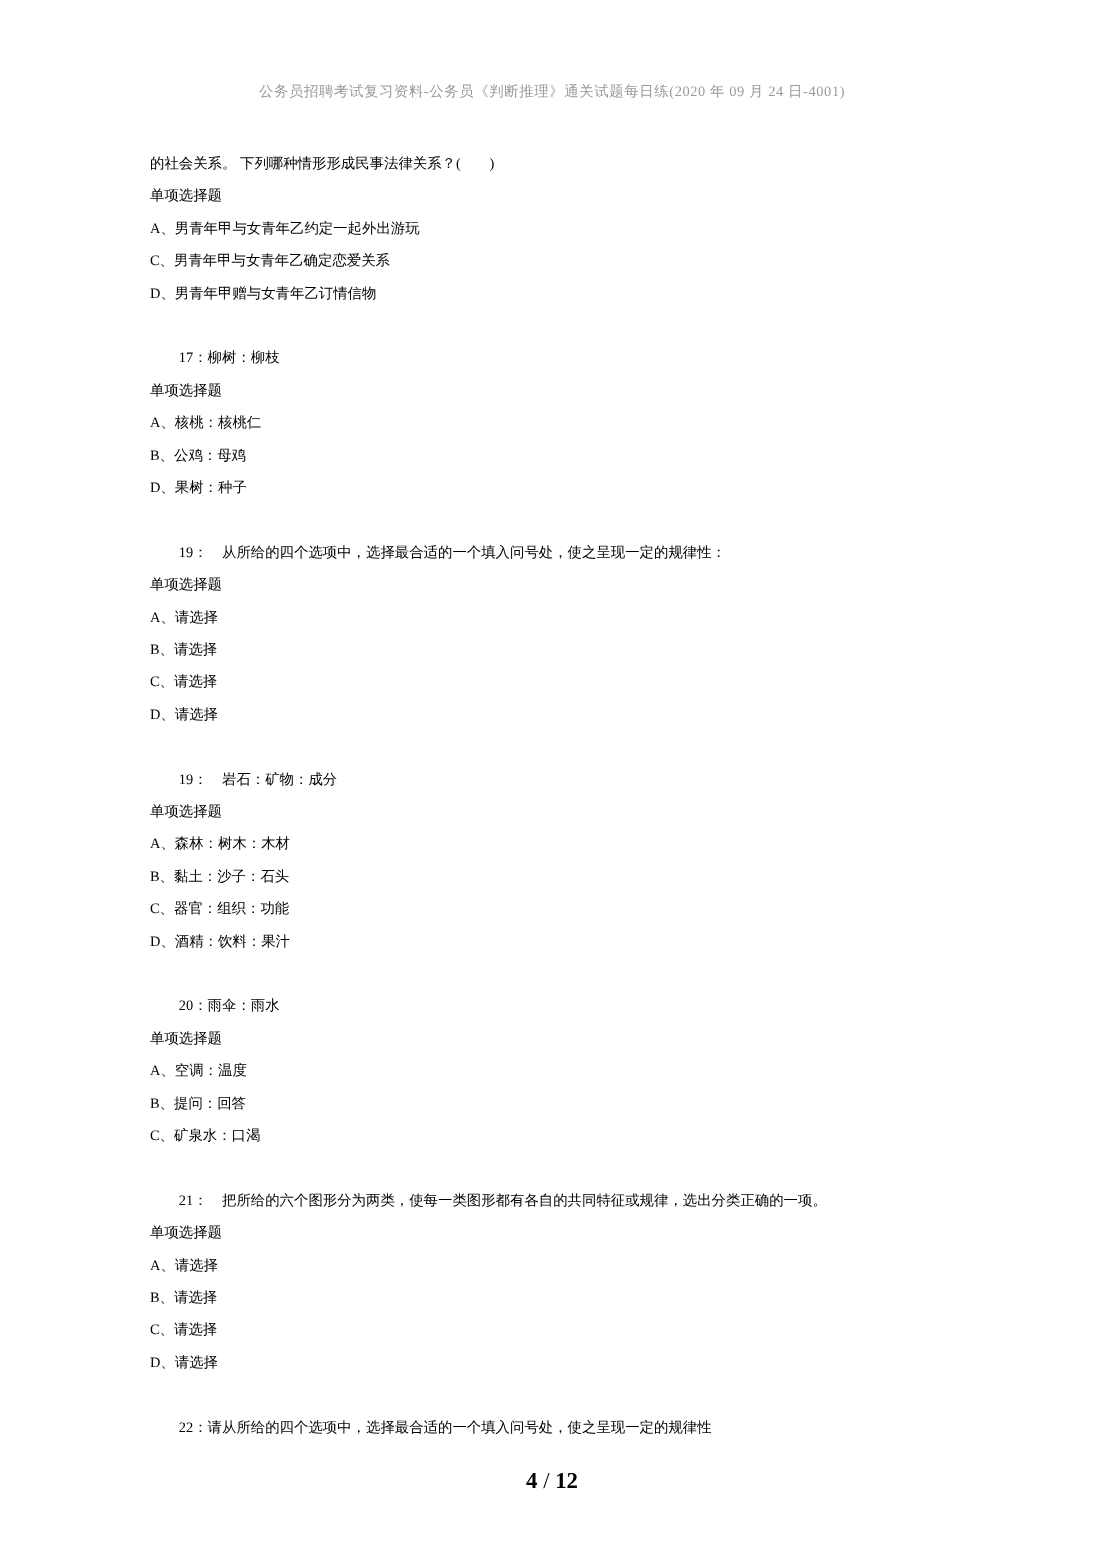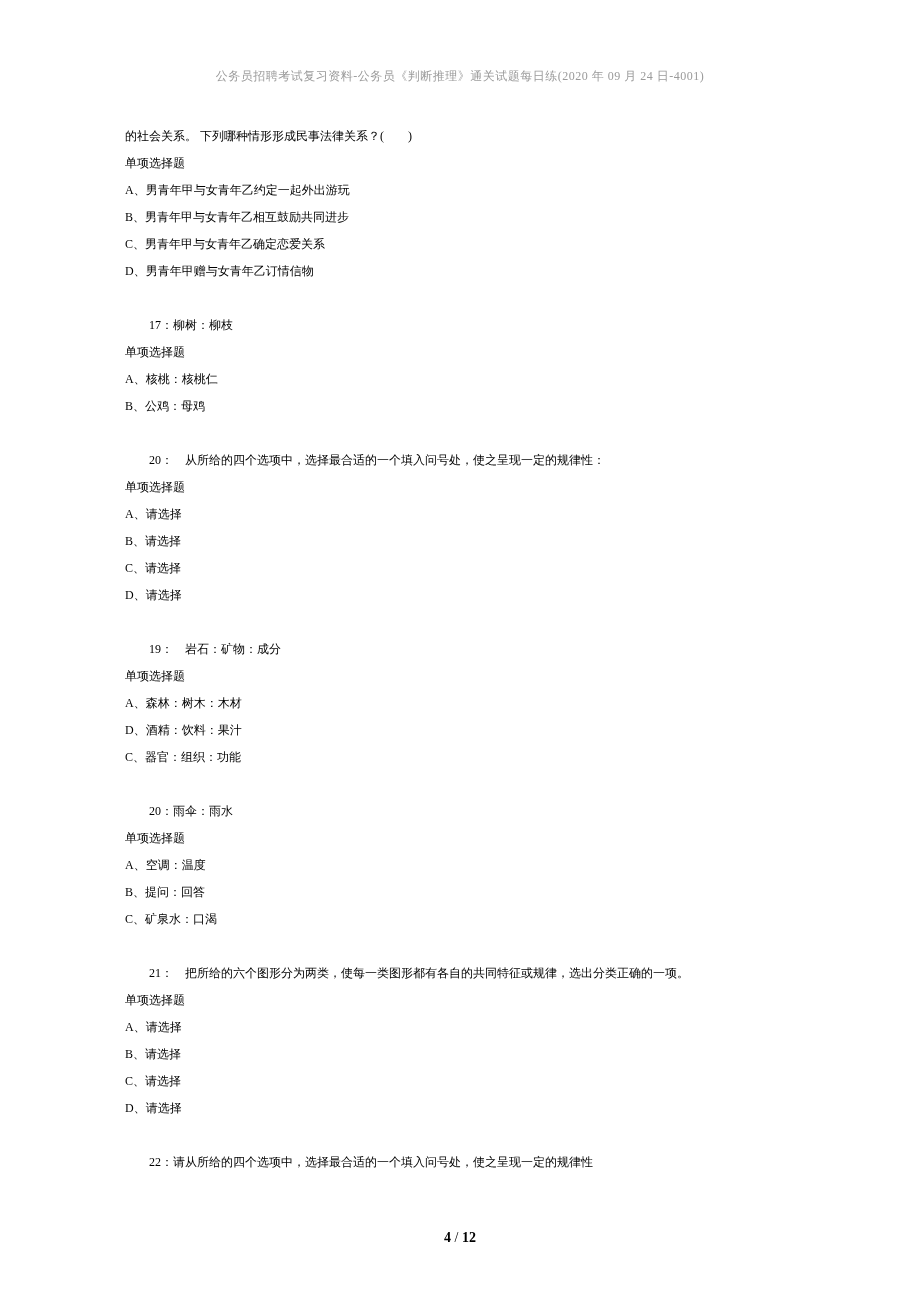--- a/index.html
+++ b/index.html
@@ -38,67 +38,68 @@
   }
   .block:last-of-type {
     margin-bottom: 0;
   }
   .footer {
     position: absolute;
     bottom: 56px;
     left: 0;
     width: 100%;
     text-align: center;
-    font-size: 14px;
+    font-size: 19px;
     font-family: "SimSun", "宋体", serif;
   }
   .footer .bold {
     font-weight: bold;
   }
 </style>
 </head>
 <body>
 
 <div class="page">
 
   <div class="header">公务员招聘考试复习资料-公务员《判断推理》通关试题每日练(2020 年 09 月 24 日-4001)</div>
 
   <div class="content">
 
     <div class="block">
       <div class="line">的社会关系。 下列哪种情形形成民事法律关系？(　　)</div>
       <div class="line">单项选择题</div>
       <div class="line">A、男青年甲与女青年乙约定一起外出游玩</div>
-      <div class="line">B、男青年甲与女青年乙相互鼓励共同进步</div>
       <div class="line">C、男青年甲与女青年乙确定恋爱关系</div>
       <div class="line">D、男青年甲赠与女青年乙订情信物</div>
     </div>
 
     <div class="block">
       <div class="line">　　17：柳树：柳枝</div>
       <div class="line">单项选择题</div>
       <div class="line">A、核桃：核桃仁</div>
       <div class="line">B、公鸡：母鸡</div>
+      <div class="line">D、果树：种子</div>
     </div>
 
     <div class="block">
-      <div class="line">　　20：　从所给的四个选项中，选择最合适的一个填入问号处，使之呈现一定的规律性：</div>
+      <div class="line">　　19：　从所给的四个选项中，选择最合适的一个填入问号处，使之呈现一定的规律性：</div>
       <div class="line">单项选择题</div>
       <div class="line">A、请选择</div>
       <div class="line">B、请选择</div>
       <div class="line">C、请选择</div>
       <div class="line">D、请选择</div>
     </div>
 
     <div class="block">
       <div class="line">　　19：　岩石：矿物：成分</div>
       <div class="line">单项选择题</div>
       <div class="line">A、森林：树木：木材</div>
+      <div class="line">B、黏土：沙子：石头</div>
+      <div class="line">C、器官：组织：功能</div>
       <div class="line">D、酒精：饮料：果汁</div>
-      <div class="line">C、器官：组织：功能</div>
     </div>
 
     <div class="block">
       <div class="line">　　20：雨伞：雨水</div>
       <div class="line">单项选择题</div>
       <div class="line">A、空调：温度</div>
       <div class="line">B、提问：回答</div>
       <div class="line">C、矿泉水：口渴</div>
     </div>
 

